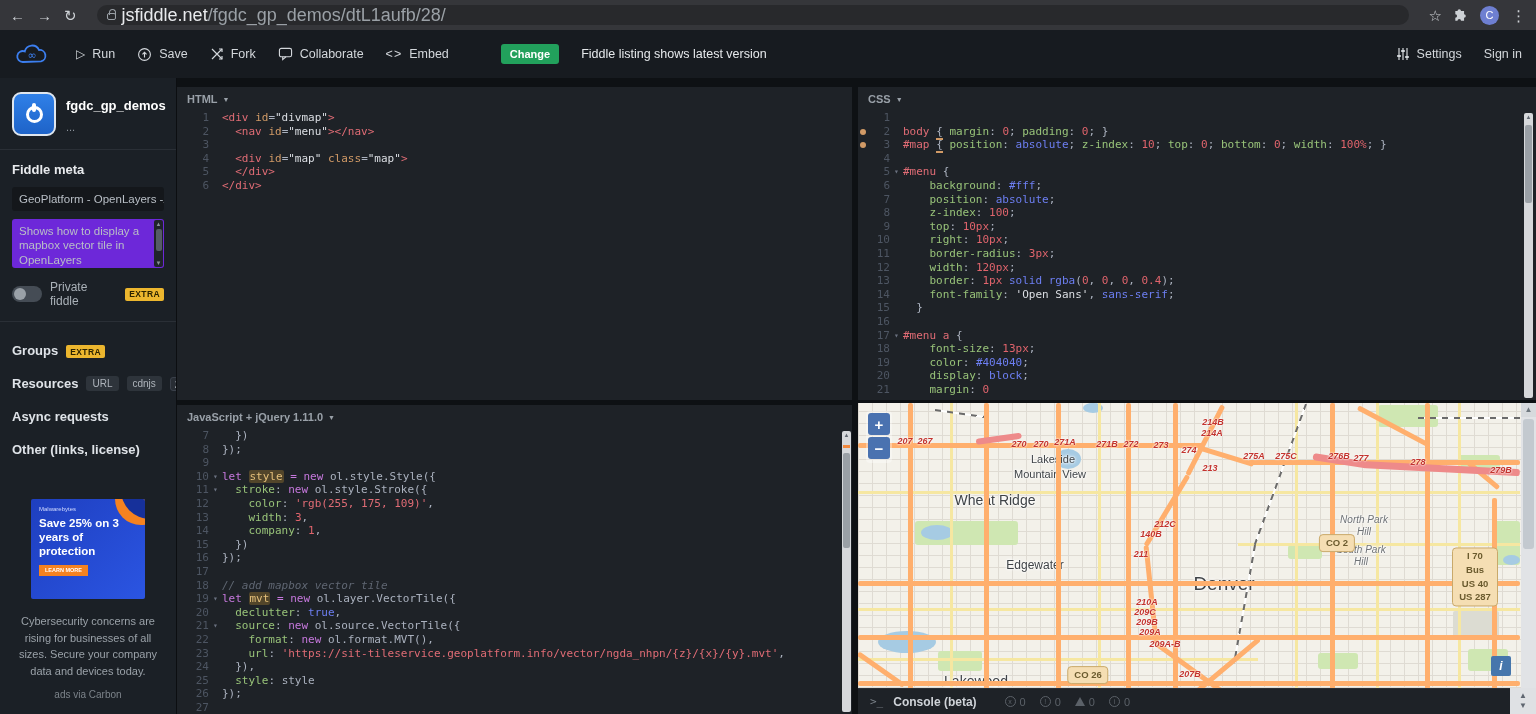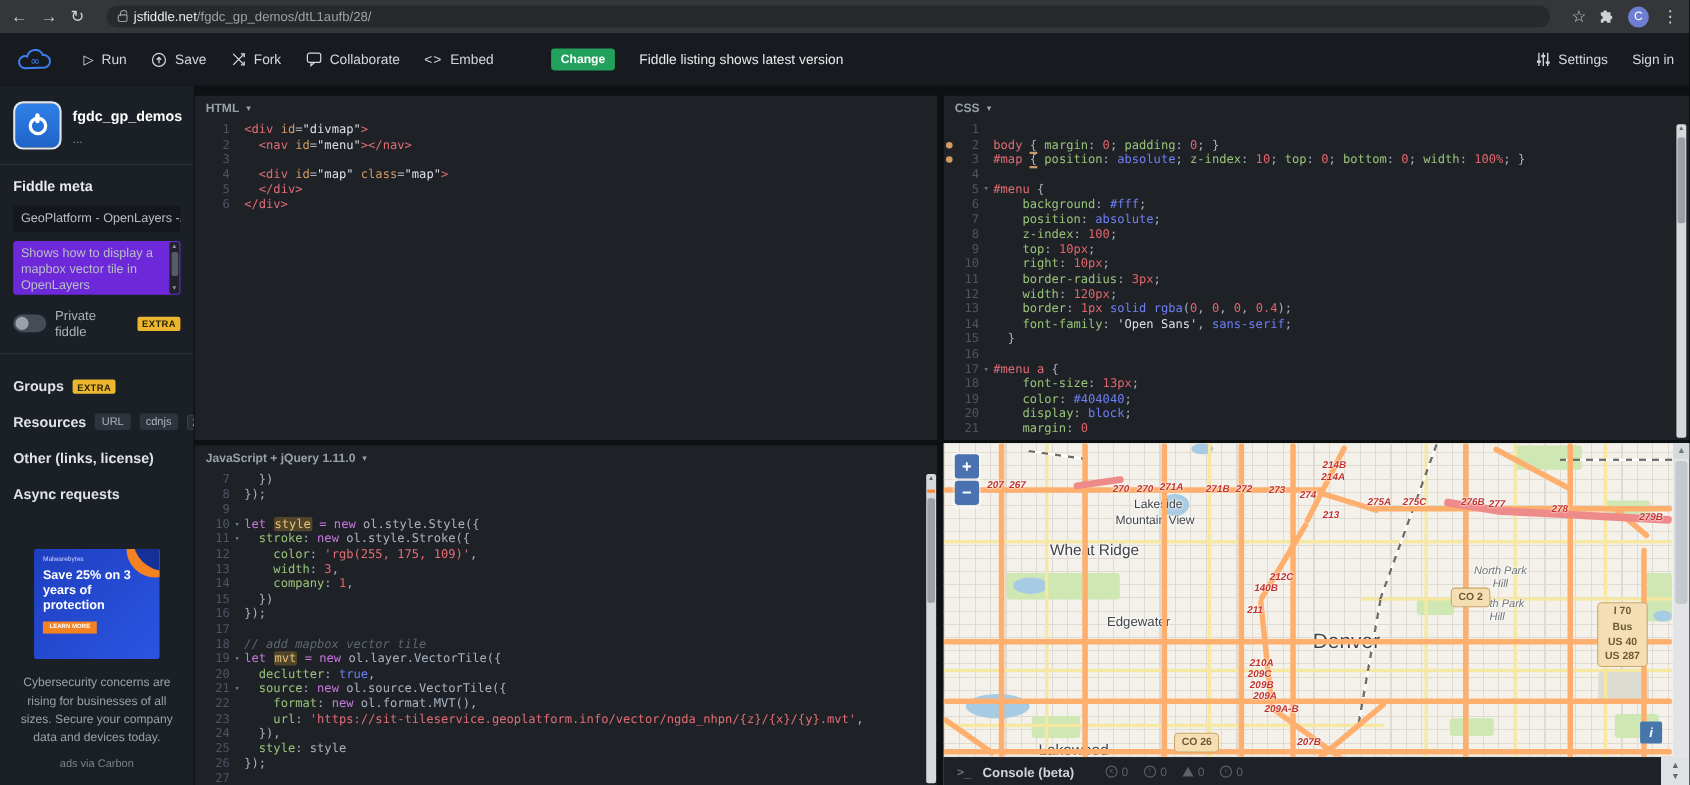--- a/index.html
+++ b/index.html
@@ -4,21 +4,21 @@
 <style>
 *{margin:0;padding:0;box-sizing:border-box}
 body{background:#000;font-family:"Liberation Sans",sans-serif}
 .app{position:relative;width:1536px;height:714px;background:#0e1114;overflow:hidden}
 
 .browser{height:30px;background:#35363a;display:flex;align-items:center;padding:0 10px;gap:12px}
 .bicon{color:#cdd1d5;font-size:15px;line-height:1;cursor:pointer}
 .url-pill{flex:1;height:20px;background:#28292c;border-radius:10px;display:flex;align-items:center;padding:0 10px;gap:6px;margin:0 8px}
 .lock{width:9px;height:7px;border:1.5px solid #9aa0a6;border-radius:2px;position:relative;margin-top:3px}
 .lock:before{content:"";position:absolute;top:-5px;left:1px;width:5px;height:5px;border:1.5px solid #9aa0a6;border-bottom:none;border-radius:4px 4px 0 0}
-.url{font-size:12px;color:#9aa0a6;white-space:nowrap}
+.url{font-size:18px;color:#9aa0a6;white-space:nowrap}
 .url b{color:#e8eaed;font-weight:normal}
 .chrome-avatar{width:19px;height:19px;border-radius:50%;background:#6e7fd1;color:#fff;font-size:11px;display:flex;align-items:center;justify-content:center}
 
 .jsfbar{height:48px;background:#171b20;display:flex;align-items:center;padding:0 14px;gap:22px}
 .tbtn{display:flex;align-items:center;gap:7px;color:#d3d7db;font-size:12.5px;cursor:pointer}
 .tbtn svg{display:block}
 .logo{margin-right:4px}
 .change-btn{background:#22a15c;color:#fff;font-size:11px;font-weight:bold;padding:4px 9px;border-radius:3px;cursor:pointer;margin-left:30px}
 .notice{color:#e6e9ec;font-size:12.5px}
 .right-group{margin-left:auto;display:flex;align-items:center;gap:22px}
@@ -223,24 +223,24 @@
           <span>Groups</span>
           <span class="extra">EXTRA</span>
         </div>
       <div class="srow">
           <span>Resources</span>
         <span class="chip">URL</span>
         <span class="chip">cdnjs</span>
         <span class="rescount">2</span>
         </div>
       <div class="srow">
+          <span>Async requests</span>
+        </div>
+      <div class="srow">
           <span>Other (links, license)</span>
-        </div>
-      <div class="srow">
-          <span>Async requests</span>
         </div>
       <div class="spacer"></div>
       <div class="adcard">
         <div class="adbrand">Malwarebytes</div>
         <div class="adhead">Save 25% on 3 years of protection</div>
         <span class="adcta">LEARN MORE</span>
       </div>
       <div class="adtext">Cybersecurity concerns are rising for businesses of all sizes. Secure your company data and devices today.</div>
       <div class="advia">ads via Carbon</div>
     </div>

